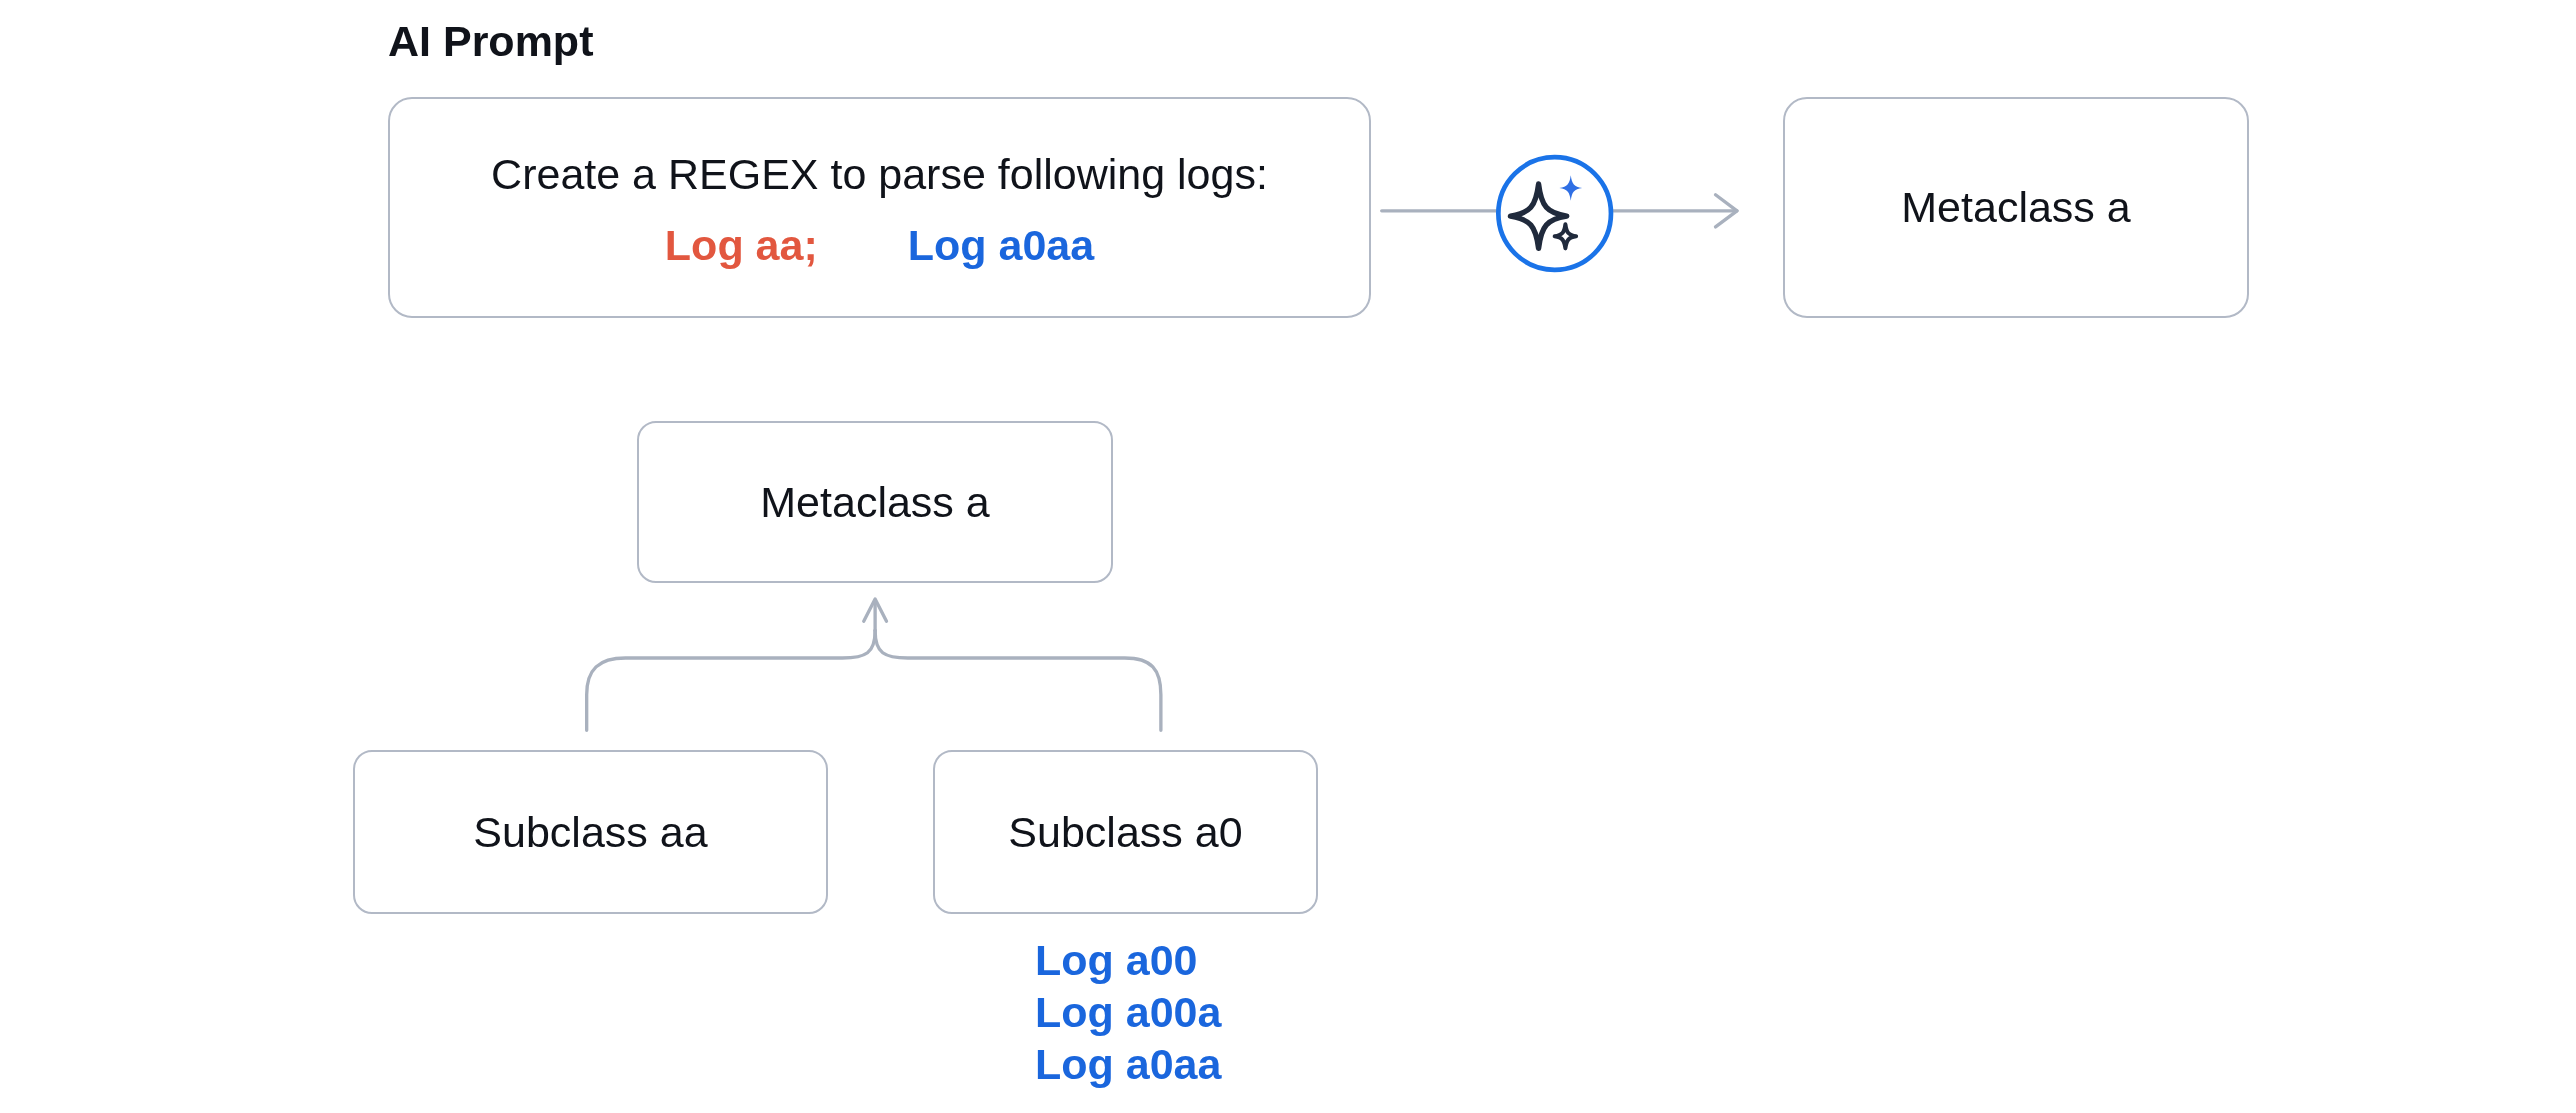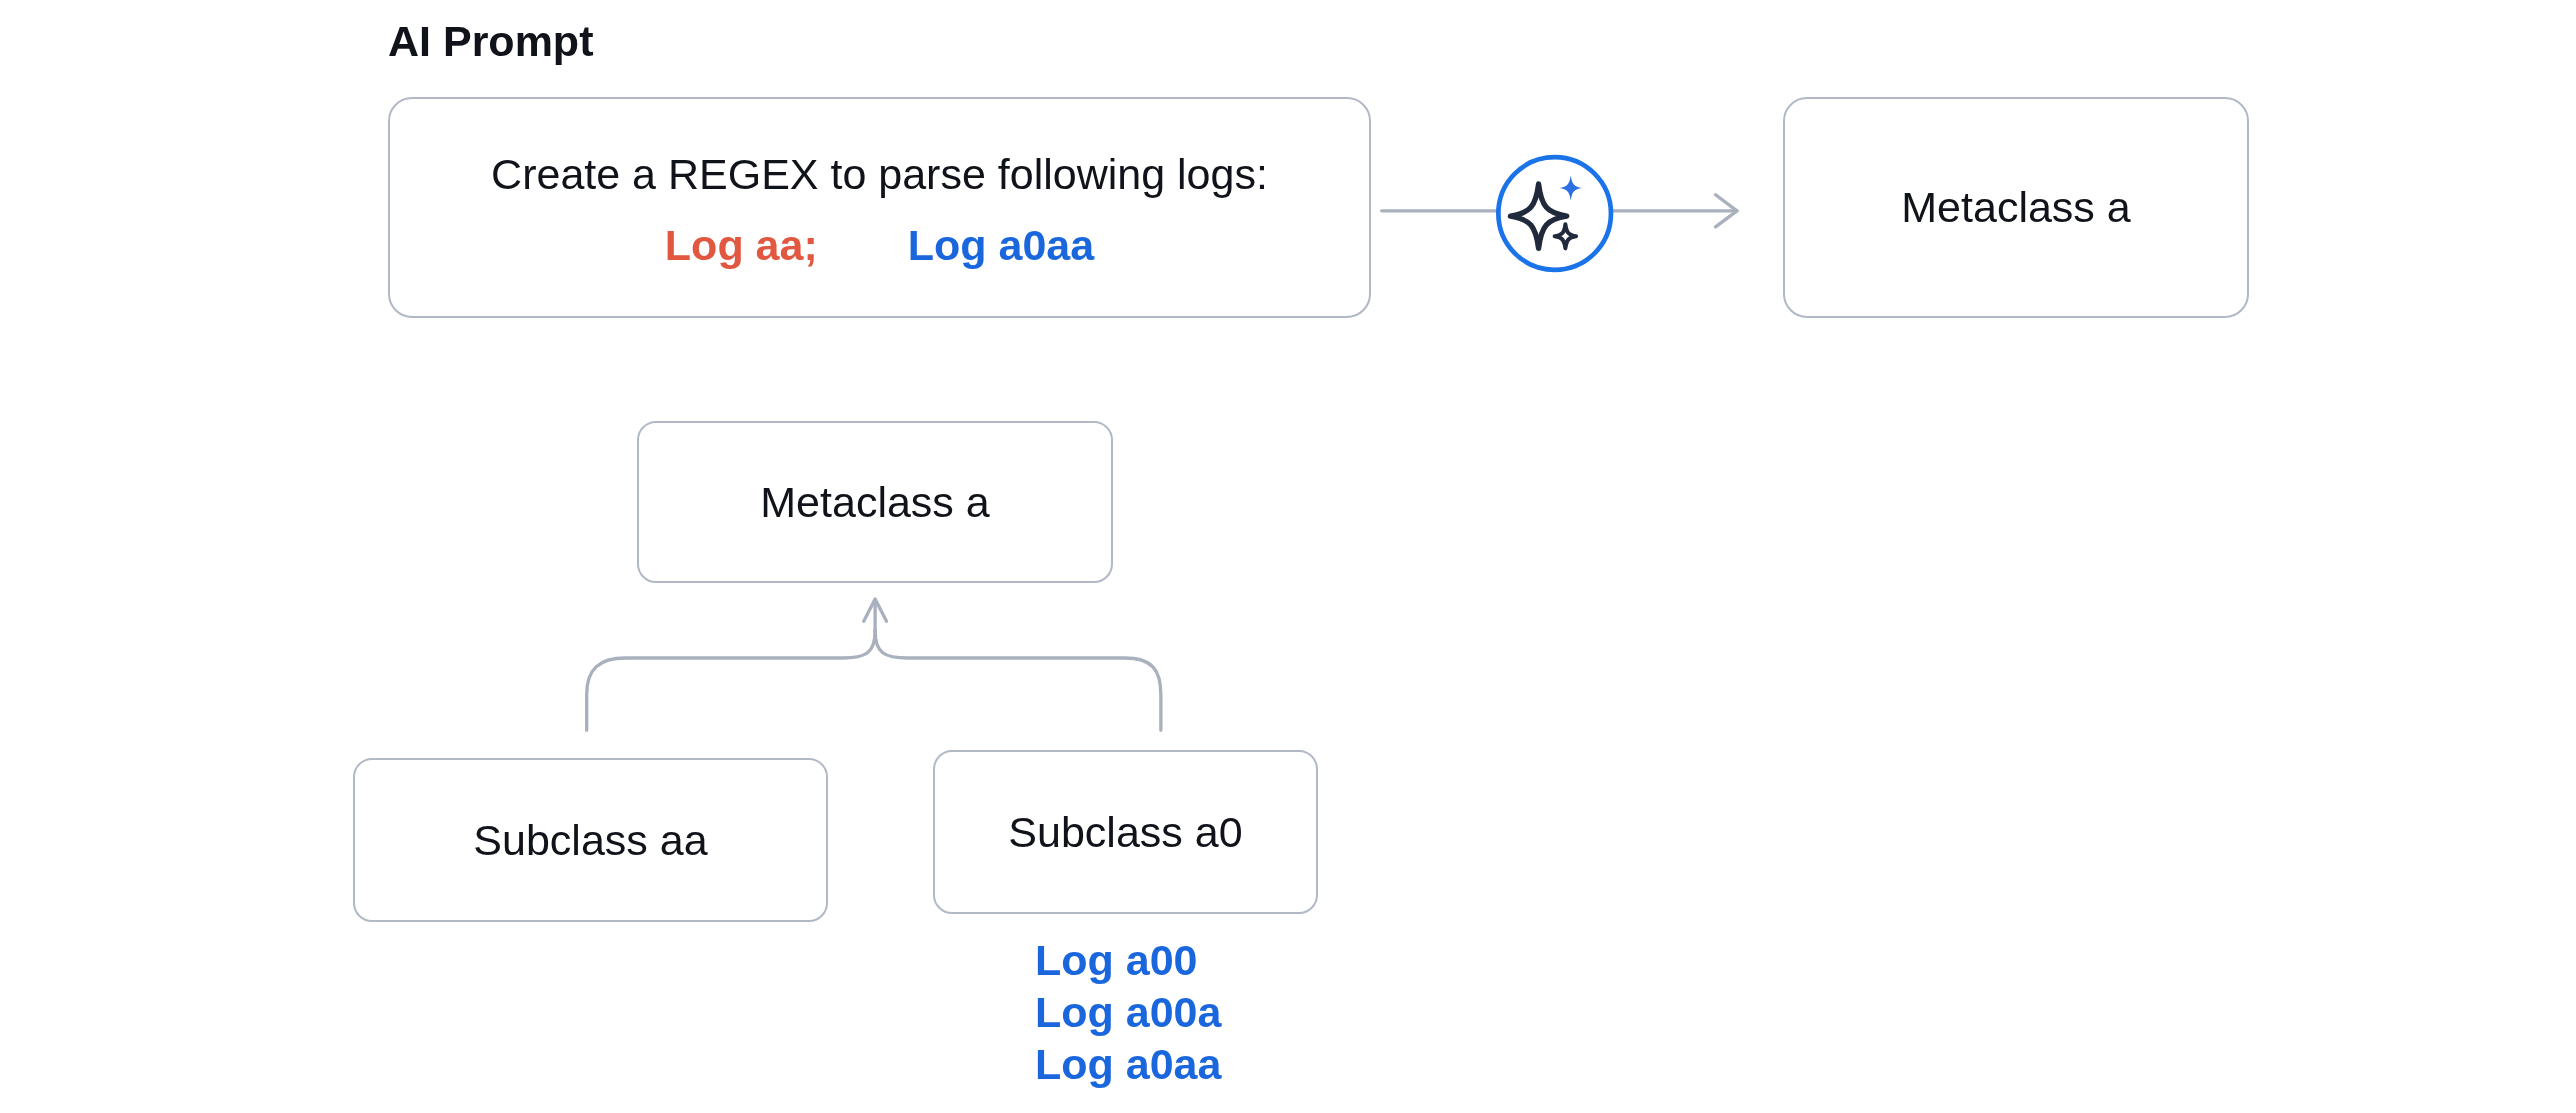--- a/index.html
+++ b/index.html
@@ -104,21 +104,20 @@
     top: 577px;
     width: 1107px;
     height: 174px;
   }
 
   #subclass-aa-box {
     left: 353px;
     top: 750px;
     width: 475px;
     height: 164px;
-    margin-top: 8px;
   }
   #subclass-a0-box {
     left: 933px;
     top: 750px;
     width: 385px;
     height: 164px;
   }
 
   .log-list {
     position: absolute;

